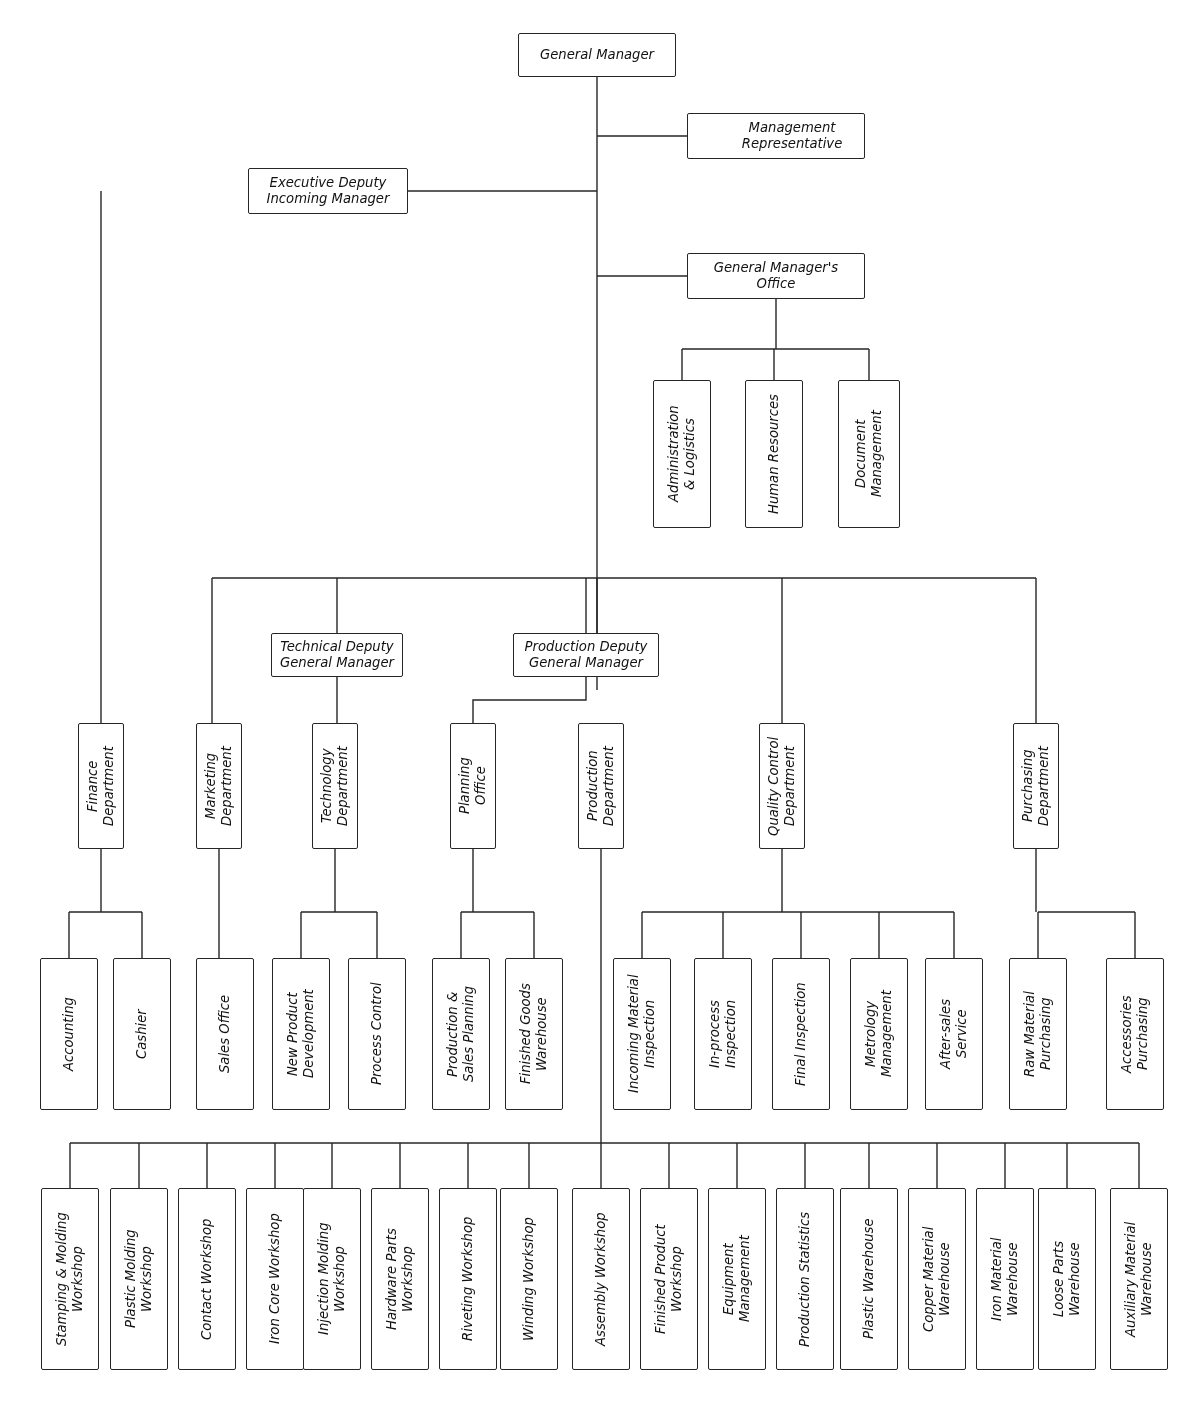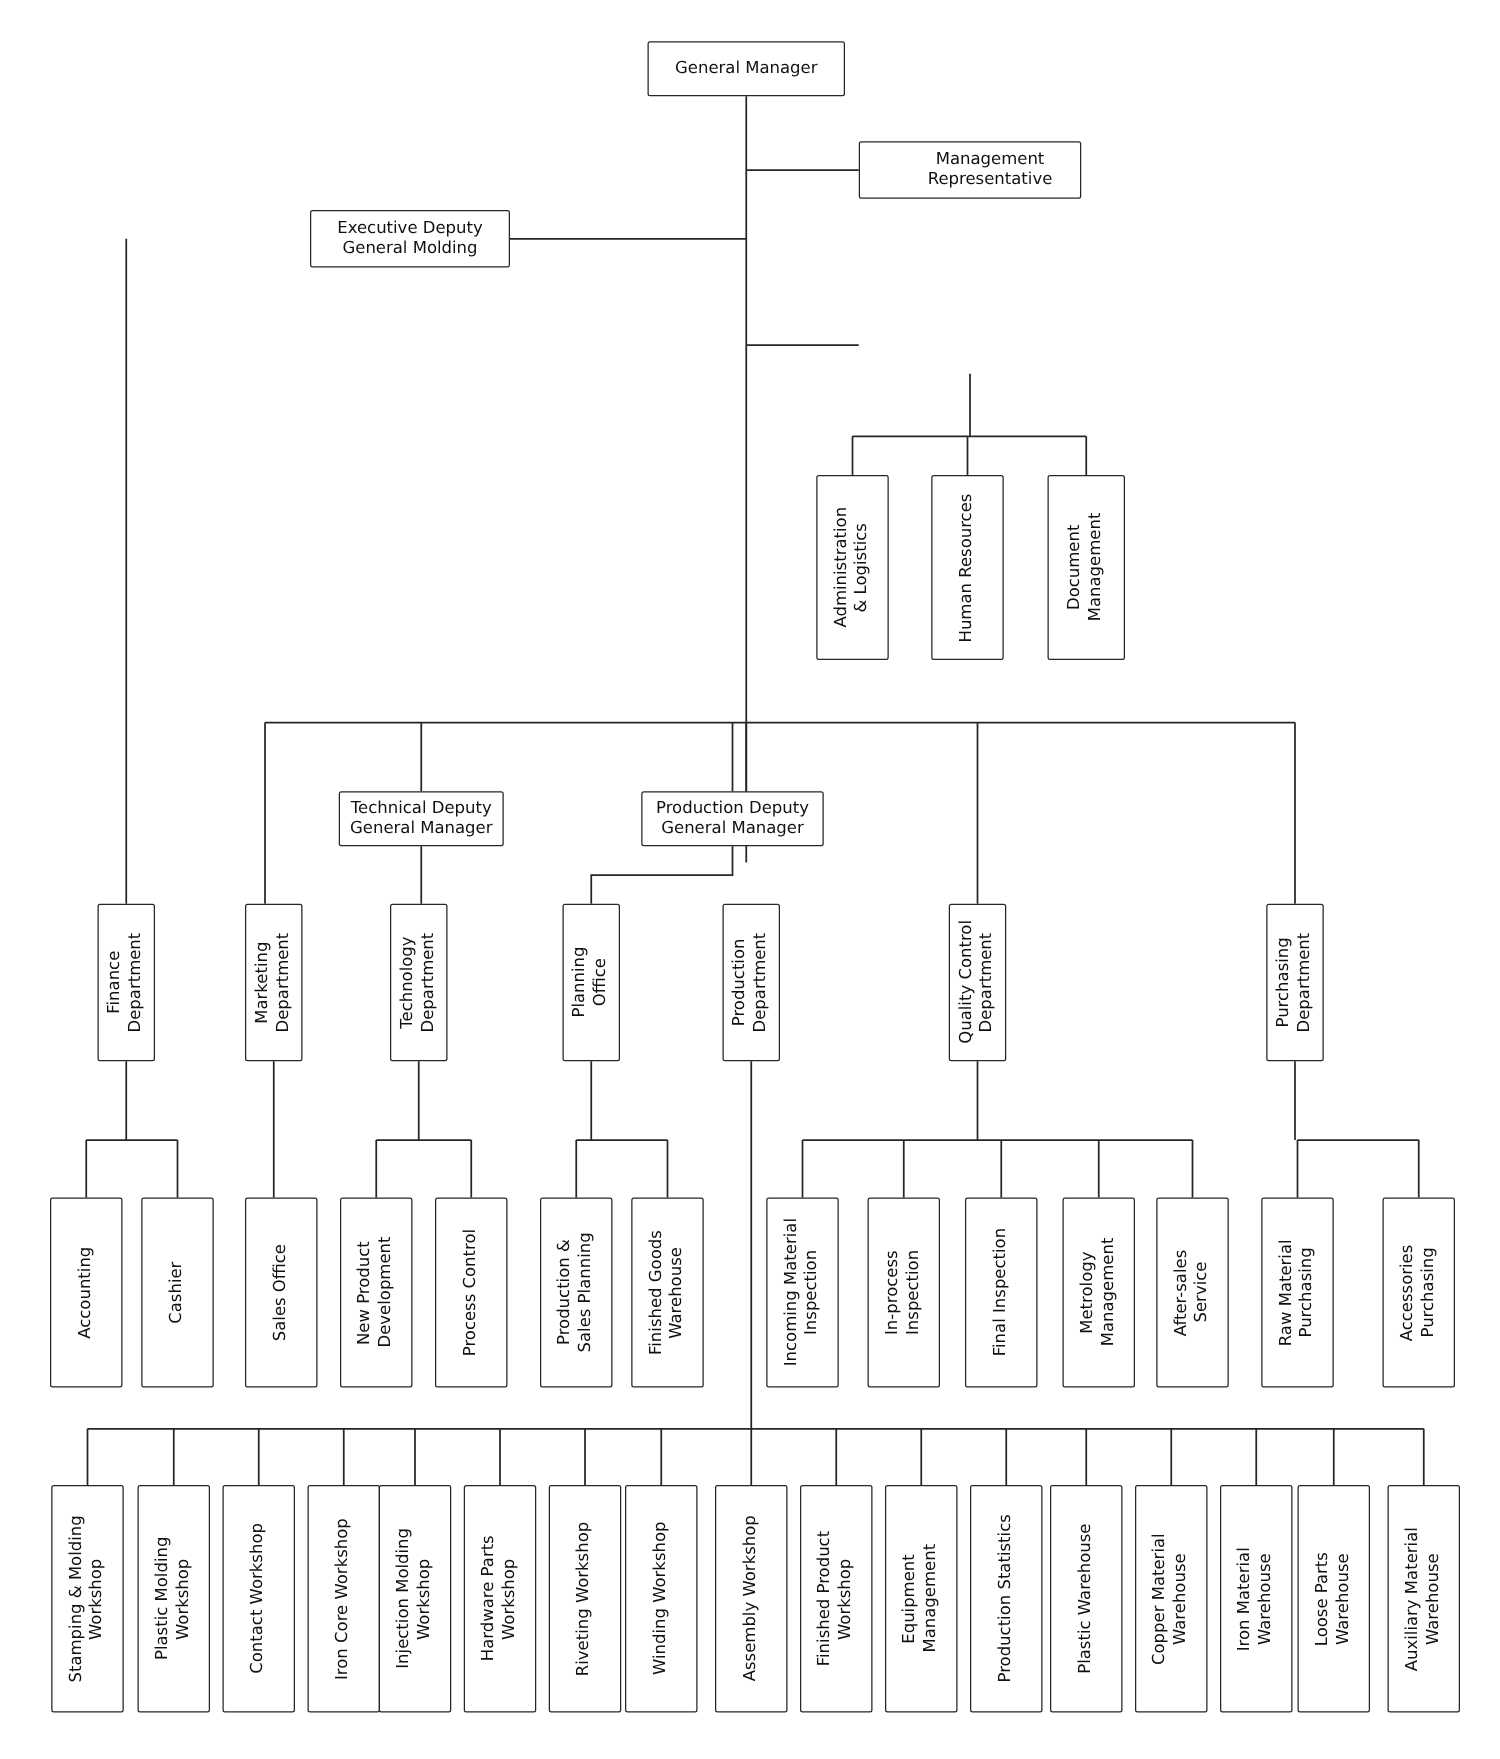--- a/index.html
+++ b/index.html
@@ -10,20 +10,21 @@
   body {
     font-family: "DejaVu Sans", sans-serif;
     color: #1a1a1a;
   }
   #chart-root {
     position: relative;
     width: 1200px;
     height: 1407px;
     overflow: hidden;
     background: #ffffff;
+    font-style: italic;
   }
   svg.connectors {
     position: absolute;
     left: 0;
     top: 0;
     width: 1200px;
     height: 1407px;
     pointer-events: none;
   }
   .node {
@@ -146,21 +147,25 @@
 
   <div class="node" style="left:518px;top:33px;width:158px;height:44px;">
       <span>General Manager</span>
     </div>
   <div class="node" style="left:687px;top:113px;width:178px;height:46px;padding-left:36px;">
       <span>Management
 Representative</span>
     </div>
   <div class="node" style="left:248px;top:168px;width:160px;height:46px;">
       <span>Executive Deputy
-General Molding</span>
+Incoming Manager</span>
+    </div>
+  <div class="node" style="left:687px;top:253px;width:178px;height:46px;">
+      <span>General Manager's
+Office</span>
     </div>
 
   <div class="node vert" style="left:653px;top:380px;width:58px;height:148px;">
       <span>Administration
 &amp; Logistics</span>
     </div>
   <div class="node vert" style="left:745px;top:380px;width:58px;height:148px;">
       <span>Human Resources</span>
     </div>
   <div class="node vert" style="left:838px;top:380px;width:62px;height:148px;">

